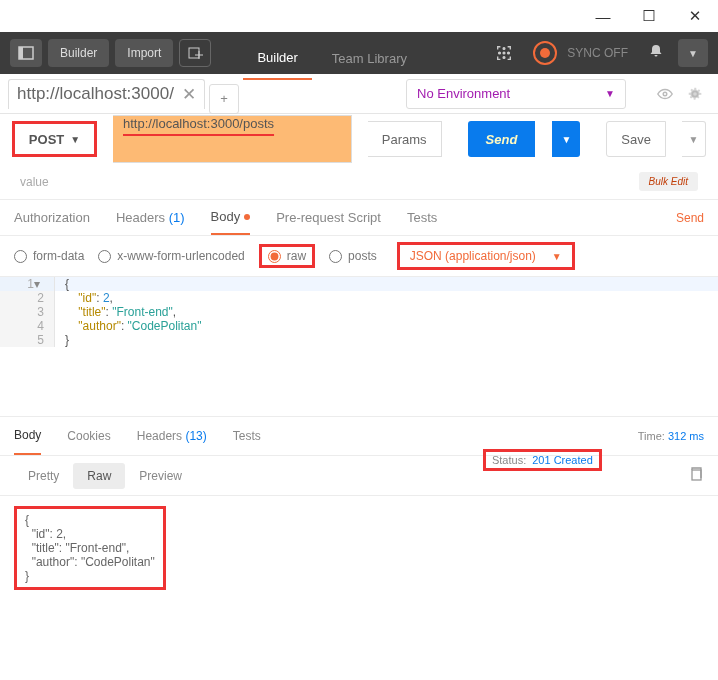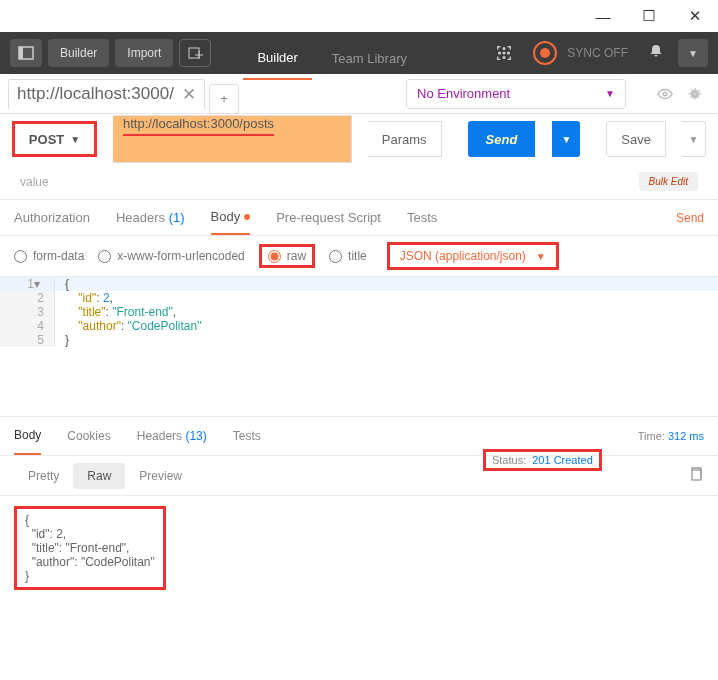--- a/index.html
+++ b/index.html
@@ -48,21 +48,21 @@
 .rtab { color:#888; font-size:13px; height:100%; display:flex; align-items:center; position:relative; }
 .rtab.active { color:#555; border-bottom:2px solid #f26b3a; }
 .rtab .count { color:#097bed; }
 .rtab .dot { width:6px; height:6px; border-radius:50%; background:#f26b3a; margin-left:4px; }
 .code-link { margin-left:auto; color:#f26b3a; font-size:12px; }
 
 .bodytype { display:flex; align-items:center; height:40px; padding:0 14px; gap:14px; }
 .bodytype label { display:flex; align-items:center; gap:6px; font-size:12px; color:#777; }
 .bodytype input { accent-color:#f26b3a; }
 .raw-hl { border: 3px solid #e33; padding: 2px 6px; }
-.json-dd { border: 3px solid #e33; padding: 4px 10px; color:#f26b3a; font-size:12px; display:flex; align-items:center; gap:10px; margin-left:6px;text-align:center; }
+.json-dd { border: 3px solid #e33; padding: 4px 10px; color:#f26b3a; font-size:12px; display:flex; align-items:center; gap:16px; margin-left:6px;text-align:center; }
 
 .editor { border-top:1px solid #ececec; height:140px; background:#fff; font-family: Consolas, monospace; font-size:12px; }
 .editor .line { display:flex; }
 .editor .gutter { width:55px; text-align:right; padding-right:10px; color:#aaa; background:#f5f5f5; border-right:1px solid #e5e5e5; }
 .editor .ln1 .gutter { background:#ecf3fc; }
 .editor .ln1 .code { background:#f0f6ff; }
 .editor .code { flex:1; padding-left:10px; white-space:pre; }
 .editor .marker { float:right; width:10px; color:#888; padding-right:4px;}
 .key { color:#b58900; }
 .num { color:#268bd2; }
@@ -211,21 +211,21 @@
   <label>
       <input type="radio" name="bt" style="">
       <span>x-www-form-urlencoded</span>
     </label>
   <label class="raw-hl">
       <input type="radio" name="bt" checked="" style="">
       <span>raw</span>
     </label>
   <label>
       <input type="radio" name="bt" style="">
-      <span>title</span>
+      <span>posts</span>
     </label>
   <div class="json-dd">
     <span>JSON (application/json)</span>
     <span class="chev">▼</span>
   </div>
 </div>
 
 <div class="editor">
   <div class="line ln1">
       <div class="gutter">1<span class="marker">▾</span></div>

